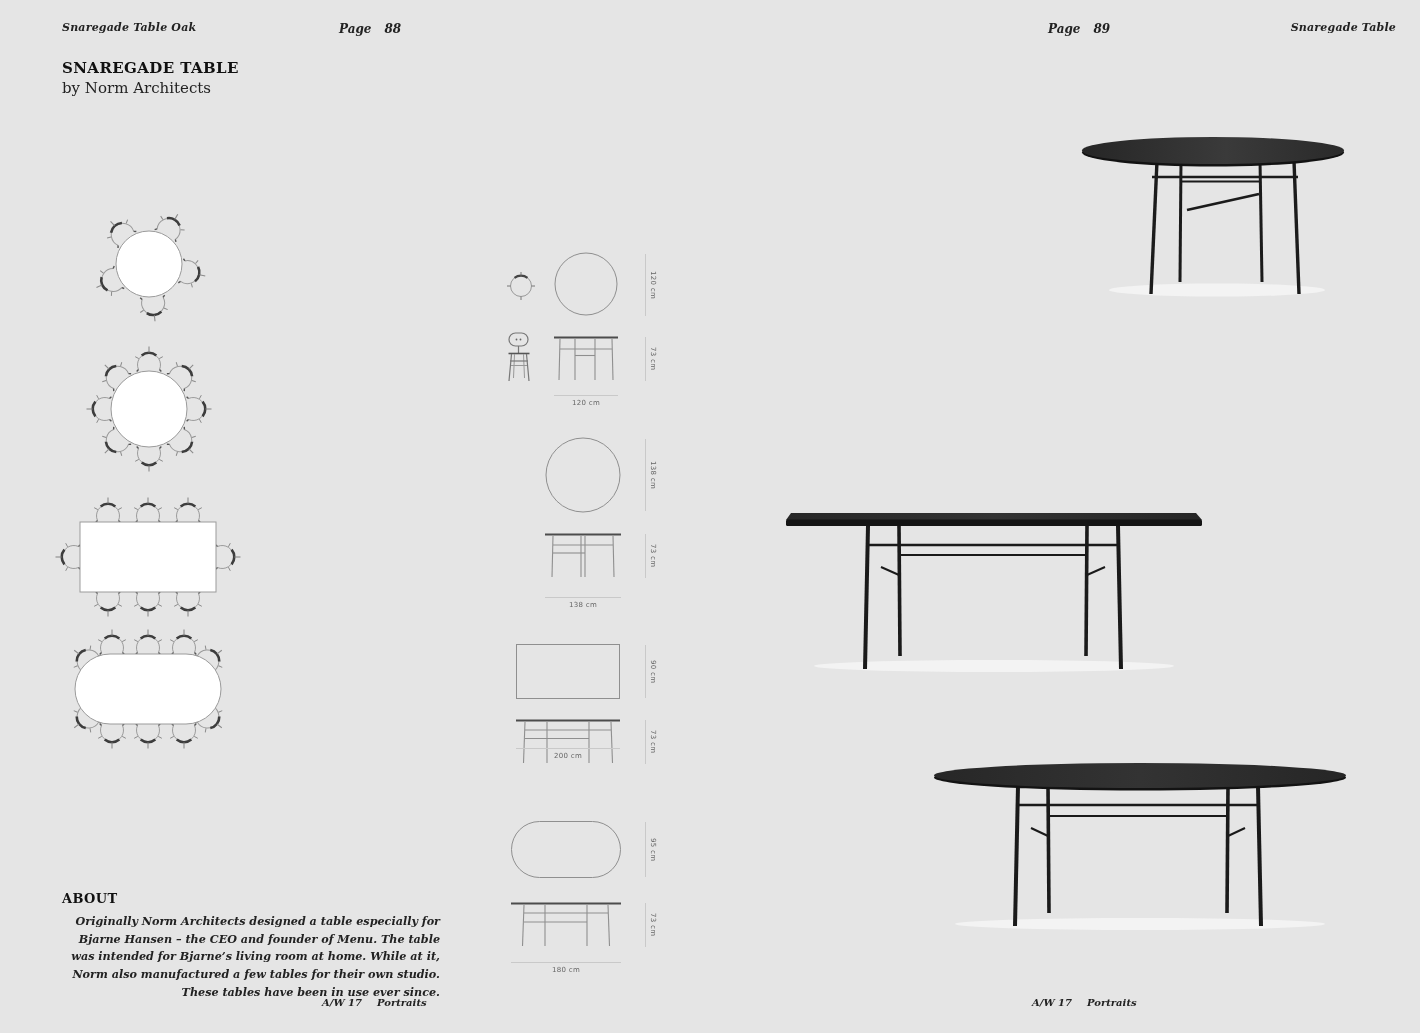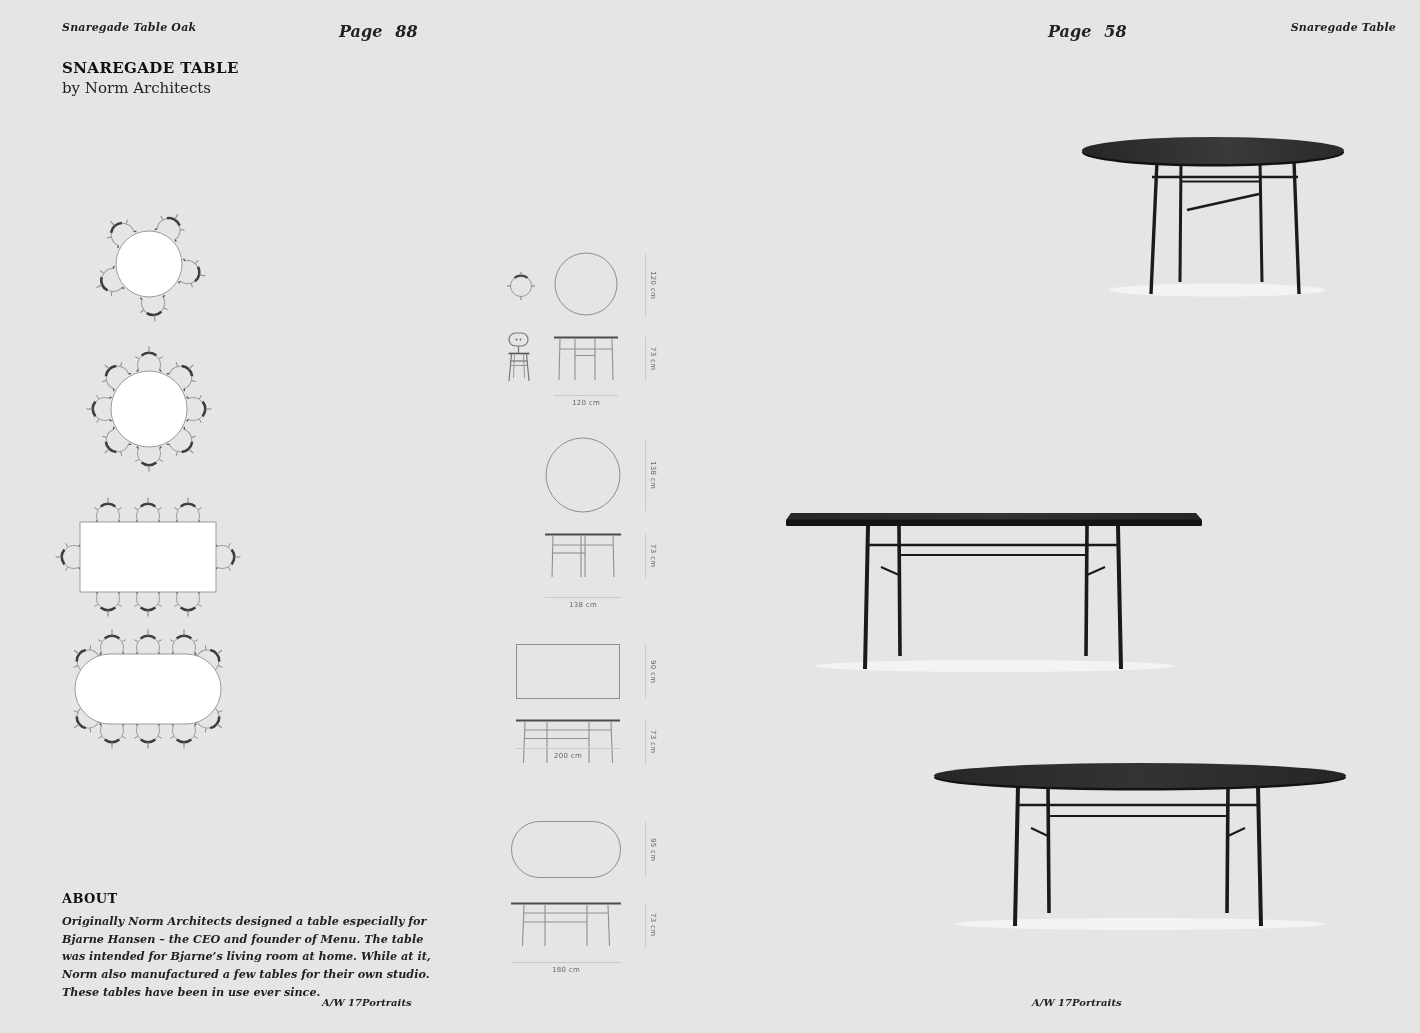--- a/index.html
+++ b/index.html
@@ -3,31 +3,31 @@
 <meta charset="utf-8">
 <style>
   html,body{margin:0;padding:0;background:#ffffff;}
   .canvas{
     position:relative;width:1420px;height:1033px;background:#e5e5e5;overflow:hidden;
     font-family:"DejaVu Serif","Liberation Serif",serif;color:#1c1c1c;padding-left:36px;
   }
   .abs{position:absolute;}
   
   .runhead{font-style:italic;font-weight:600;font-size:11px;letter-spacing:.2px;color:#222;}
-  .pageno{font-style:italic;font-weight:600;font-size:16px;color:#222;}
+  .pageno{font-style:italic;font-weight:600;font-size:12px;color:#222;}
   .pageno .pnum{margin-left:13px;}
   
   .title{font-size:15px;font-weight:600;letter-spacing:.4px;color:#111;}
   .byline{font-size:15px;color:#222;}
   
   .about-h{font-size:13px;font-weight:600;letter-spacing:.4px;color:#111;text-align:center;}
-  .about-p{width:378px;font-style:italic;font-weight:600;font-size:11.2px;line-height:1.58;color:#222;}
+  .about-p{width:378px;font-style:italic;font-weight:600;font-size:11.2px;line-height:1.58;color:#222;text-align:right;}
   
   .footer{font-style:italic;font-weight:600;font-size:10px;color:#222;}
-  .footer .fsection{}
+  .footer .fsection{margin-left:15px;}
   
   .vdim{display:flex;align-items:center;}
   .vdim .vline{display:block;width:1px;height:100%;background:#c9c9c9;}
   .vdim .vlabel{writing-mode:vertical-rl;font-family:"DejaVu Sans","Liberation Sans",sans-serif;
     font-size:7px;color:#666;margin-left:3px;letter-spacing:.3px;white-space:nowrap;}
   .hdim .hline{display:block;width:100%;height:1px;background:#c9c9c9;}
   .hdim .hlabel{display:block;text-align:center;margin-top:3px;
     font-family:"DejaVu Sans","Liberation Sans",sans-serif;font-size:7px;color:#666;letter-spacing:.3px;}
   svg{display:block;}
 </style>
@@ -58,21 +58,21 @@
           <stop offset="1" stop-color="#262626"></stop>
       </linearGradient>
     </defs>
   </svg>
 
   <div class="abs runhead" style="left:62px;top:21px;">Snaregade Table Oak</div>
   <div class="abs pageno" style="left:339px;top:22px;">
     <span>Page</span><span class="pnum">88</span>
   </div>
   <div class="abs pageno" style="left:1048px;top:22px;">
-    <span>Page</span><span class="pnum">58</span>
+    <span>Page</span><span class="pnum">89</span>
   </div>
   <div class="abs runhead" style="right:60px;top:21px;text-align:right;">Snaregade Table</div>
 
   <div class="abs title" style="left:62px;top:59px;">SNAREGADE TABLE</div>
   <div class="abs byline" style="left:62px;top:79px;">by Norm Architects</div>
 
   <svg class="abs" style="left:88px;top:203px;" width="122" height="122" viewBox="-61 -61 122 122">
     <use href="#chTop" transform="rotate(-42) translate(0,-40)"></use>
     <use href="#chTop" transform="rotate(30) translate(0,-40)"></use>
     <use href="#chTop" transform="rotate(102) translate(0,-40)"></use>

